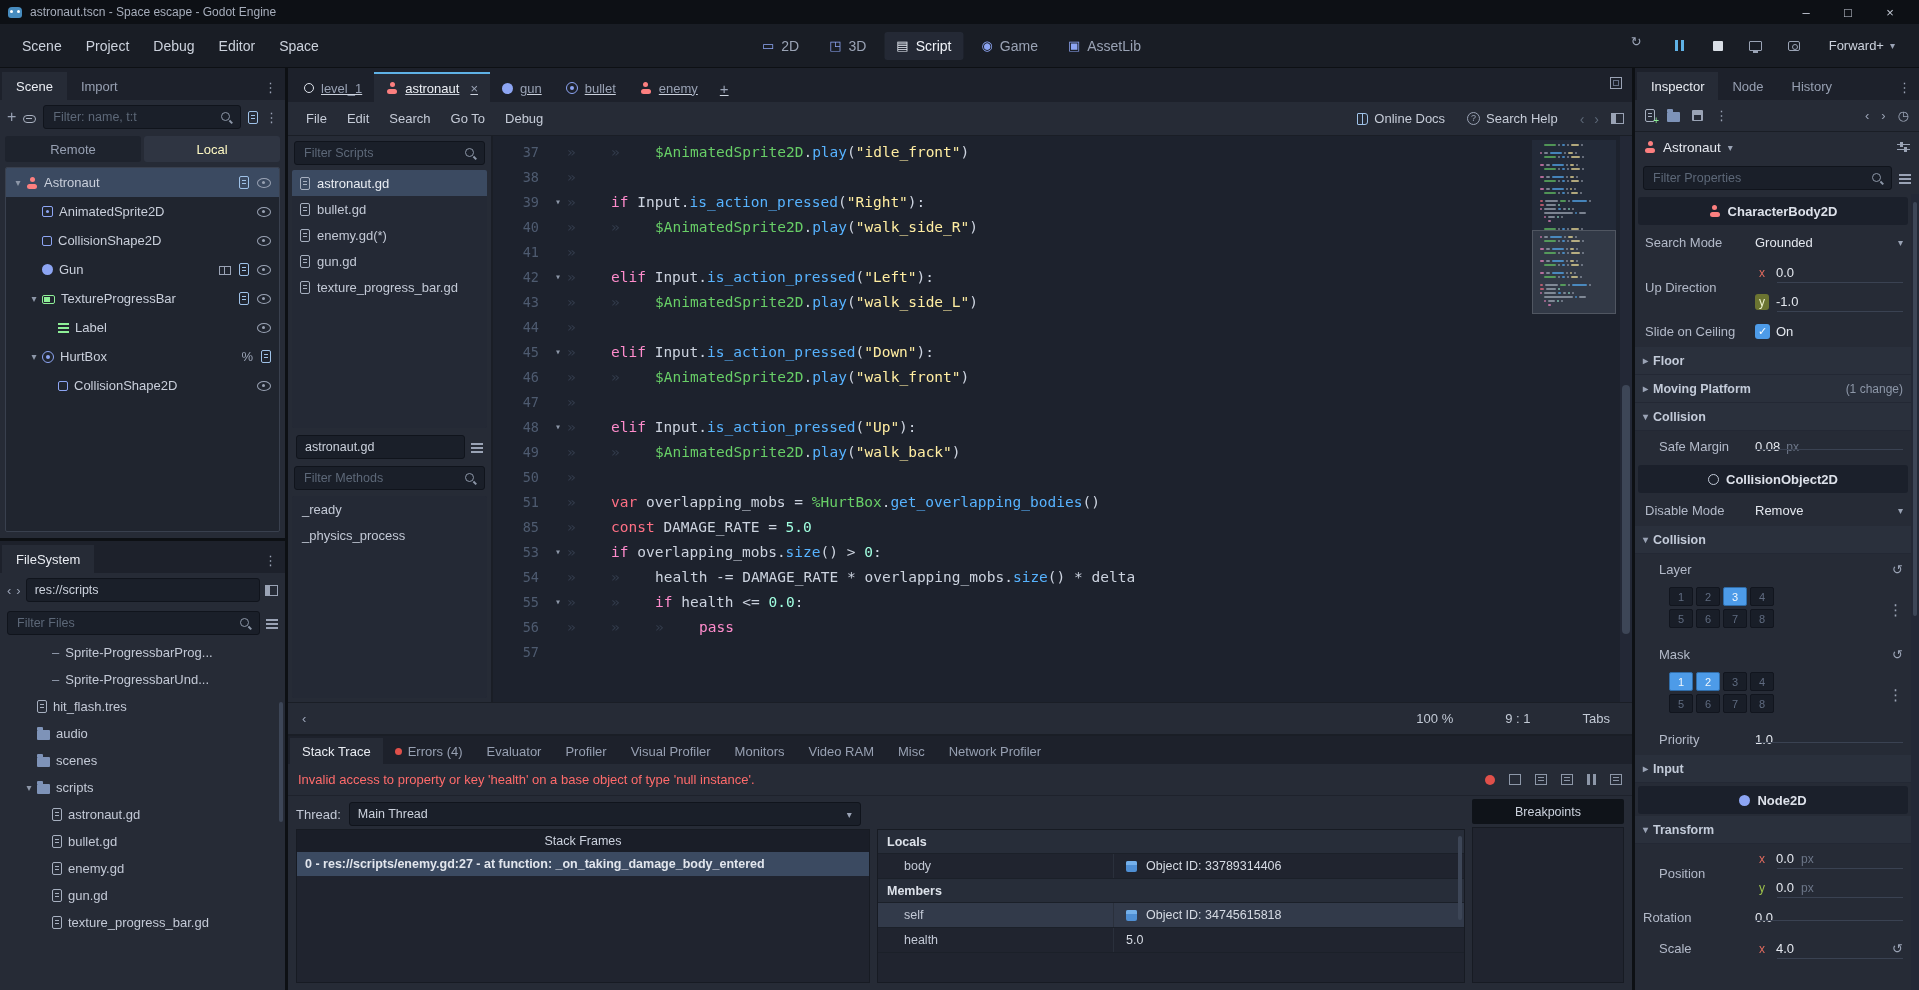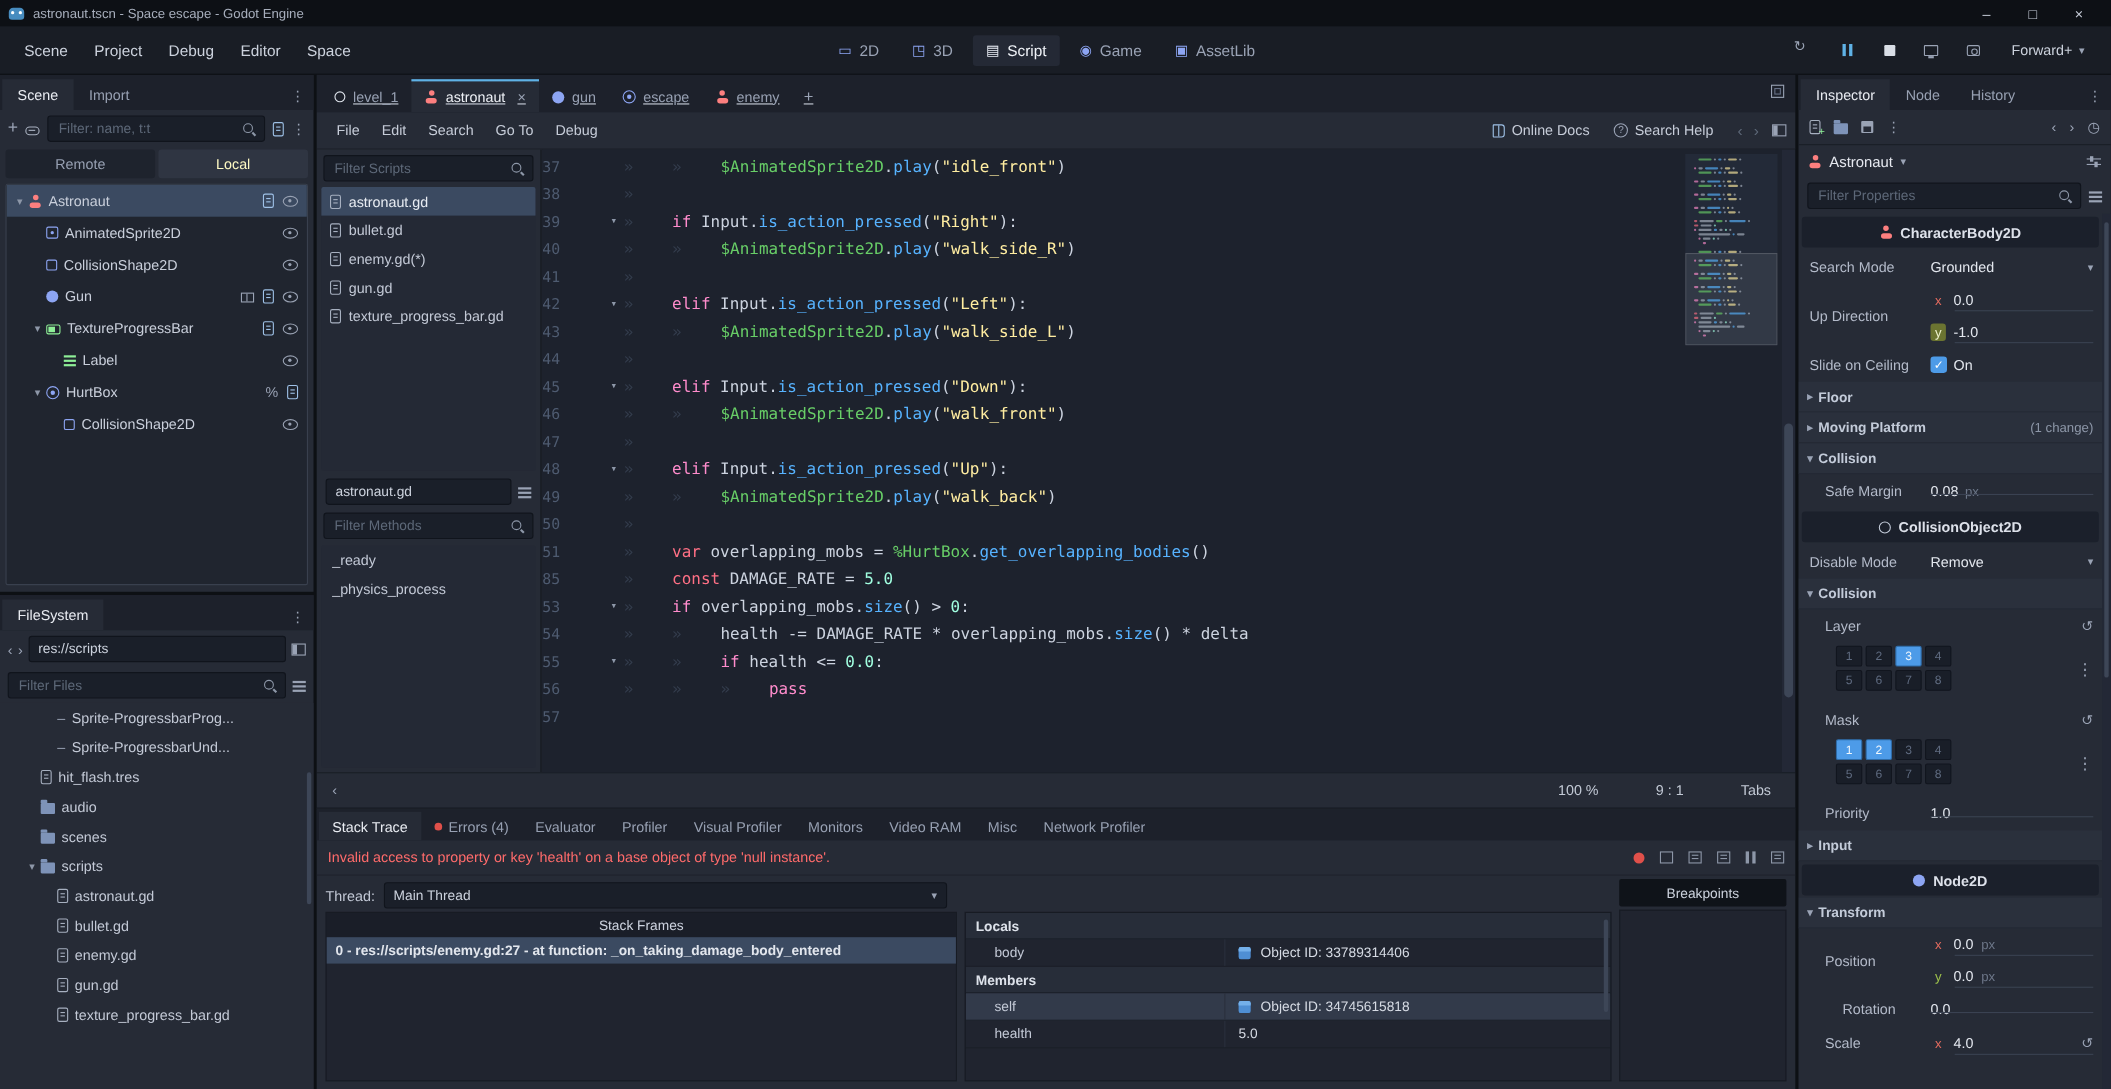--- a/index.html
+++ b/index.html
@@ -96,21 +96,21 @@
   .cur-script{height:30px;display:flex;align-items:center;gap:6px;padding:0 8px;margin-top:4px;flex:none;}
   .cur-script-box{flex:1;height:24px;background:#1a1f29;border:1px solid #10141c;border-radius:3px;display:flex;align-items:center;padding:0 8px;font-size:12.5px;min-width:0;}
   .sp-mfilter{height:32px;display:flex;align-items:center;padding:0 6px;flex:none;}
   .method-list{flex:1;background:#242935;margin:2px 4px 4px;border-radius:2px;overflow:hidden;}
   .method-row{height:26px;display:flex;align-items:center;padding:0 10px;font-size:13px;color:#c3c9d6;}
 
   
   .code-area{flex:1;position:relative;background:#1d222d;overflow:hidden;font-family:"DejaVu Sans Mono",monospace;font-size:14.5px;min-width:0;}
   .code-lines{position:absolute;inset:3px 14px 0 0;}
   .code-line{height:25px;display:flex;align-items:center;white-space:pre;}
-  .ln{width:56px;text-align:left;color:#4e5b70;font-size:13.5px;padding-right:10px;flex:none;}
+  .ln{width:56px;text-align:right;color:#4e5b70;font-size:13.5px;padding-right:10px;flex:none;}
   .fold{width:18px;color:#8d97a8;font-size:10px;text-align:center;flex:none;}
   .tabmark{display:inline-block;width:44px;color:#333c4c;flex:none;}
   .tok.k{color:var(--syn-keyword,#ff7085);}
   .tok.c{color:var(--syn-control,#ff8ccc);}
   .tok.f{color:var(--syn-function,#57b3ff);}
   .tok.s{color:var(--syn-string,#ffeda1);}
   .tok.m{color:var(--syn-number,#a1ffe0);}
   .tok.g{color:var(--syn-nodepath,#68ce67);}
   .tok.t{color:var(--syn-text,#ccd3df);}
   .minimap{position:absolute;top:4px;right:16px;width:84px;height:174px;background:#232a38;overflow:hidden;padding:3px 4px;}
@@ -501,21 +501,21 @@
             <span class="ic ic-character-body"></span>
             <span>astronaut</span>
             <span class="tab-close">×</span>
           </div>
           <div class="stab">
             <span class="ic ic-node2d"></span>
             <span>gun</span>
           </div>
           <div class="stab">
             <span class="ic ic-area2d"></span>
-            <span>escape</span>
+            <span>bullet</span>
           </div>
           <div class="stab">
             <span class="ic ic-character-body"></span>
             <span>enemy</span>
           </div>
           <div class="stab plus">+</div>
           <span class="fullscreen-btn"><span class="ic ic-fullscreen"></span></span>
       </div>
 
       <div class="script-menubar">
@@ -1137,21 +1137,21 @@
                 </div>
                 <div class="axis-row">
                   <span class="chip y">y</span>
                   <span class="val">0.0</span>
                   <span class="suffix">px</span>
                   <span class="numline"></span>
                 </div>
               </div>
             </div>
             <div class="prop">
-              <div class="plabel" style="padding-left: 40px;">Rotation</div>
+              <div class="plabel" style="padding-left: 8px;">Rotation</div>
               <div class="pval">
                 <span class="val">0.0</span>
                 <span class="numline"></span>
               </div>
             </div>
             <div class="prop">
               <div class="plabel" style="padding-left: 24px;">Scale</div>
               <div class="axes">
                 <div class="axis-row">
                   <span class="chip x">x</span>

